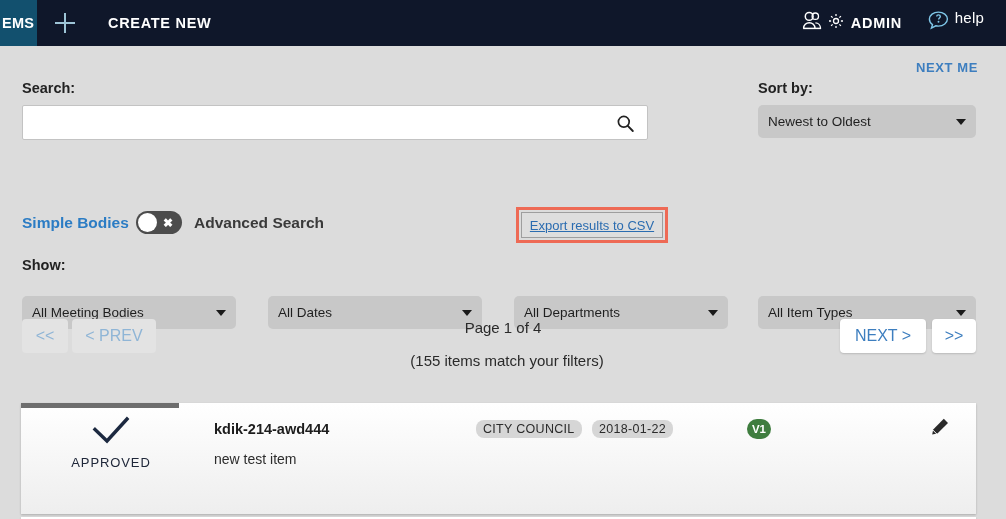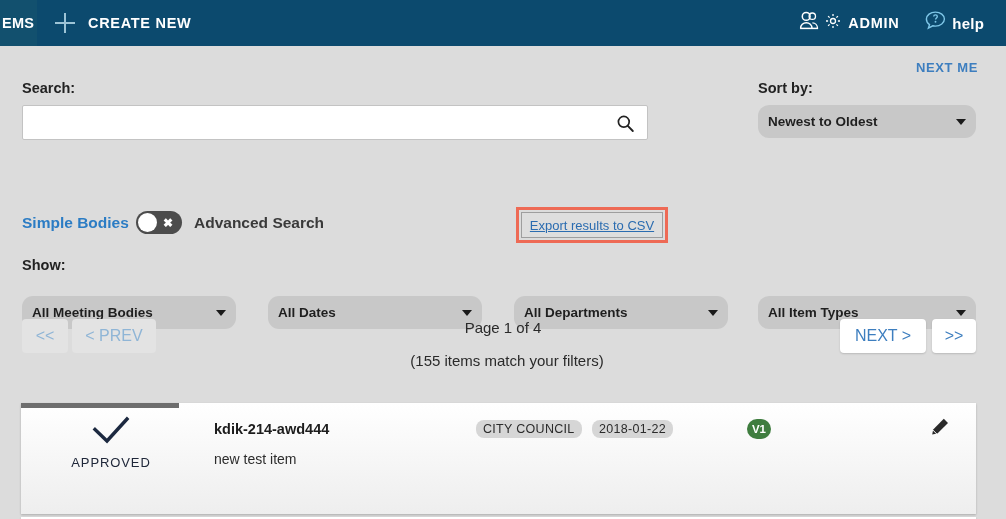--- a/index.html
+++ b/index.html
@@ -9,58 +9,59 @@
     overflow: hidden;
     background: #dcdcdc;
     font-family: "Liberation Sans", sans-serif;
   }
   #app { position: relative; width: 1006px; height: 519px; background: #dcdcdc; }
 
   
   .topbar {
     position: absolute; top: 0; left: 0;
     width: 1006px; height: 46px;
-    background: #0c4a6e;
+    background: #0f172a;
     display: flex; align-items: center;
   }
   .nav-items-tab {
     width: 37px; height: 46px;
     background: #12506e;
     display: flex; align-items: center; justify-content: flex-start;
     padding-left: 2px;
     color: #ffffff; font-size: 14.5px; font-weight: 700;
     letter-spacing: .3px;
     overflow: hidden;
   }
   .nav-create {
     display: flex; align-items: center;
     height: 46px; padding: 0 14px 0 18px;
     color: #ffffff; font-size: 14.5px; font-weight: 700; letter-spacing: .7px;
     cursor: pointer;
+    gap: 20px;
   }
   .plus-ico {
     display: inline-block; position: relative;
     width: 20px; height: 20px; margin-right: 13px;
   }
   .plus-ico::before, .plus-ico::after {
     content: ""; position: absolute; background: #9dc4d6;
   }
   .plus-ico::before { left: 9px; top: 0; width: 1.6px; height: 20px; }
   .plus-ico::after { top: 9px; left: 0; height: 1.6px; width: 20px; }
 
   .topbar-right {
     margin-left: auto; display: flex; align-items: center;
     padding-right: 22px; height: 46px;
   }
   .admin-group { display: flex; align-items: center; cursor: pointer; }
   .admin-label {
     color: #ffffff; font-size: 14.5px; font-weight: 700;
     letter-spacing: .7px; margin-left: 7px;
   }
-  .help-group { display: flex; align-items: center; margin-left: 24px; cursor: pointer; font-weight: bold; }
+  .help-group { display: flex; margin-left: 24px; cursor: pointer; }
   .help-label {
     color: #ffffff; font-size: 15px; margin-left: 4px; letter-spacing: .2px;
   }
 
   
   .body-area { position: absolute; top: 46px; left: 0; width: 1006px; height: 473px; }
 
   .guide-me {
     position: absolute; right: 28px; top: 14px;
     color: #3d7ebf; font-size: 13px; font-weight: 700; letter-spacing: .6px;
@@ -128,23 +129,23 @@
   }
   .export-link {
     color: #2b6cb0; font-size: 13px;
     text-decoration: underline; cursor: pointer;
   }
 
   
   .sort-label { position: absolute; left: 758px; top: 34px; }
   .sel {
     position: absolute; height: 33px;
-    background: #c8c8c8; border: none; border-radius: 11px;
+    background: #c8c8c8; border: none; border-radius: 5px;
     display: flex; align-items: center;
-    padding: 0 10px; cursor: pointer; font-weight: bold;
+    padding: 0 10px; cursor: pointer;
   }
   .sel .sel-txt { font-size: 13.5px; color: #1f1f1f; }
   .sel .caret {
     margin-left: auto;
     width: 0; height: 0;
     border-left: 5.5px solid transparent;
     border-right: 5.5px solid transparent;
     border-top: 6px solid #1a1a1a;
   }
   .sort-sel { left: 758px; top: 59px; width: 218px; }

